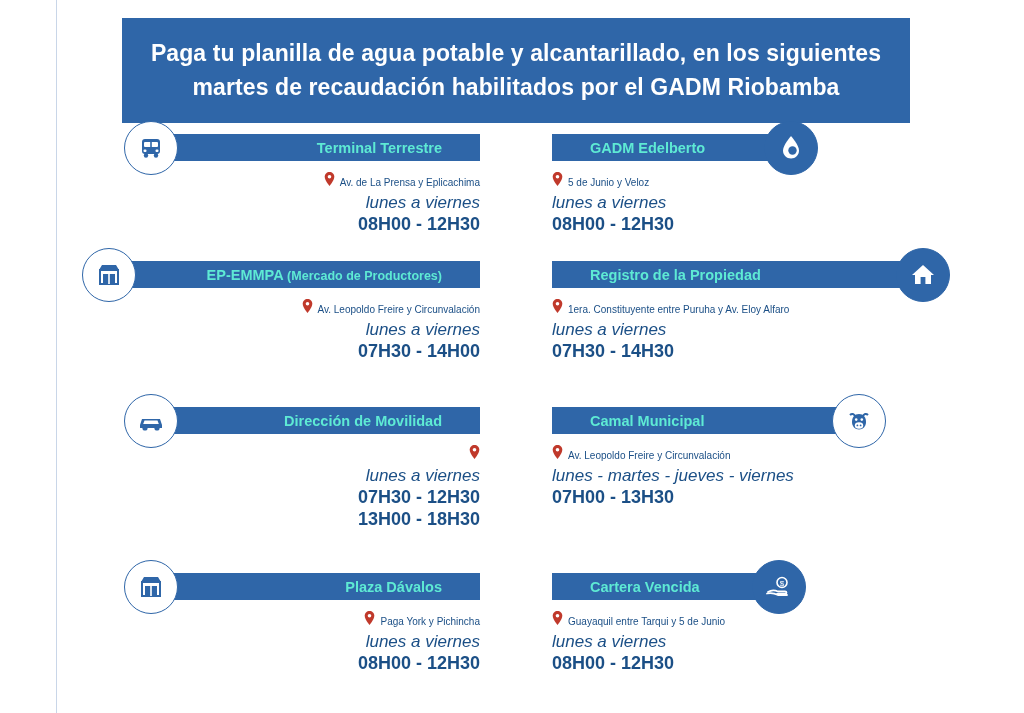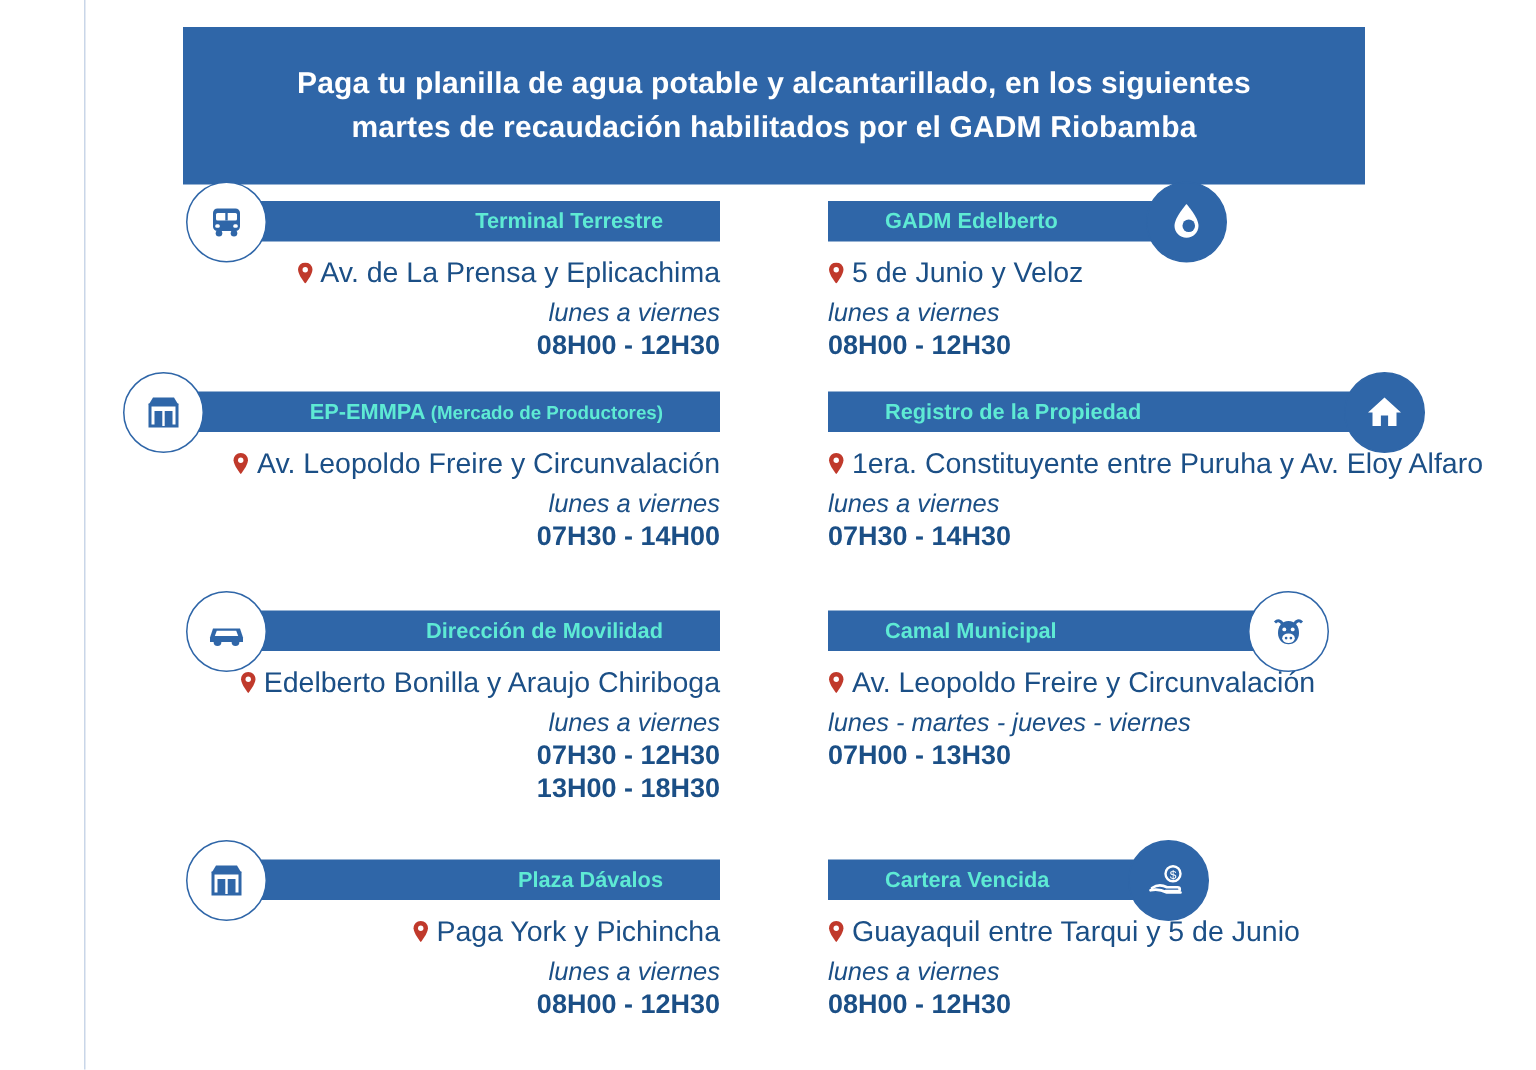--- a/index.html
+++ b/index.html
@@ -36,21 +36,21 @@
     width: 788px;
     height: 105px;
     background: #2f66a8;
     display: flex;
     flex-direction: column;
     align-items: center;
     justify-content: center;
   }
   .header-band .line {
     color: #ffffff;
-    font-size: 20px;
+    font-size: 23px;
     font-weight: bold;
     letter-spacing: 0.1px;
     line-height: 1.45;
     text-align: center;
   }
 
   
   .col {
     position: absolute;
     top: 134px;
@@ -108,24 +108,24 @@
   .badge.right { right: -26px; }
   .badge.filled {
     background: #2f66a8;
     border-color: #2f66a8;
   }
   .badge svg { display: block; }
 
   .addr {
     margin-top: 10px;
     display: flex;
-    align-items: flex-start;
+    align-items: flex-end;
     gap: 5px;
     color: #1b4f86;
-    font-size: 19px;
+    font-size: 10px;
     line-height: 1.25;
   }
   .addr .pin { flex: 0 0 auto; margin-top: 1px; }
   .addr .atext { white-space: nowrap; }
 
   .days {
     color: #1b4f86;
     font-size: 17px;
     font-style: italic;
     margin-top: 3px;
@@ -223,21 +223,20 @@
         </div>
         <div class="t">Dirección de Movilidad</div>
       </div>
       <div class="addr">
         <span class="pin">
           <svg width="11" height="14" viewBox="0 0 11 14">
               <path d="M5.5 0C2.8 0 0.7 2.1 0.7 4.8C0.7 8.3 5.5 14 5.5 14S10.3 8.3 10.3 4.8C10.3 2.1 8.2 0 5.5 0Z" fill="#c0392b"></path>
               <circle cx="5.5" cy="4.8" r="1.8" fill="#ffffff"></circle>
             </svg>
         </span>
-        <span class="atext">Edelberto Bonilla y Araujo Chiriboga</span>
       </div>
       <div class="days">lunes a viernes</div>
       <div class="hours">07H30 - 12H30</div>
       <div class="hours">13H00 - 18H30</div>
     </div>
 
     <div class="entry ra" style="height:110px;margin-top:18px;">
       <div class="titlebar right-align">
         <div class="badge left">
           <svg width="30" height="30" viewBox="0 0 30 30">

